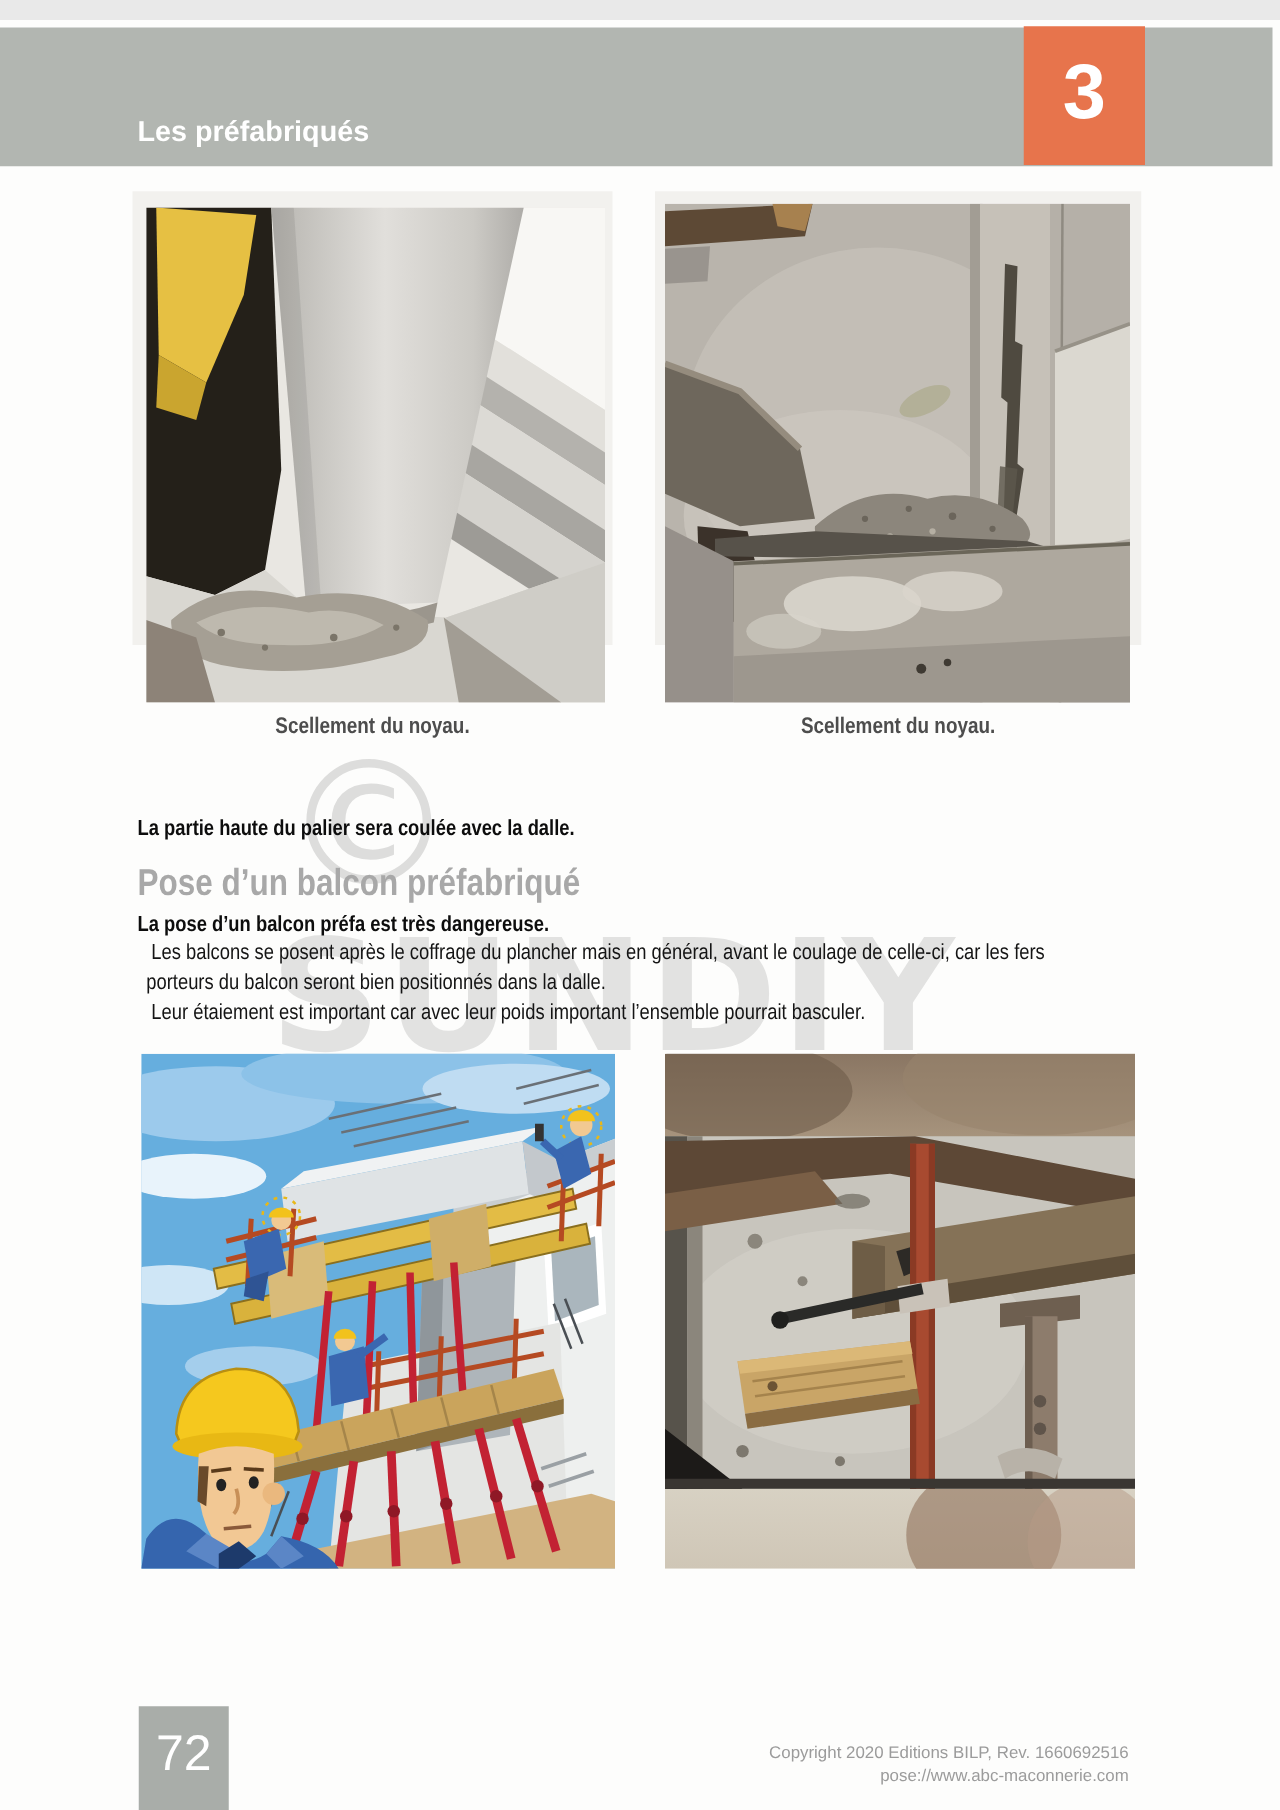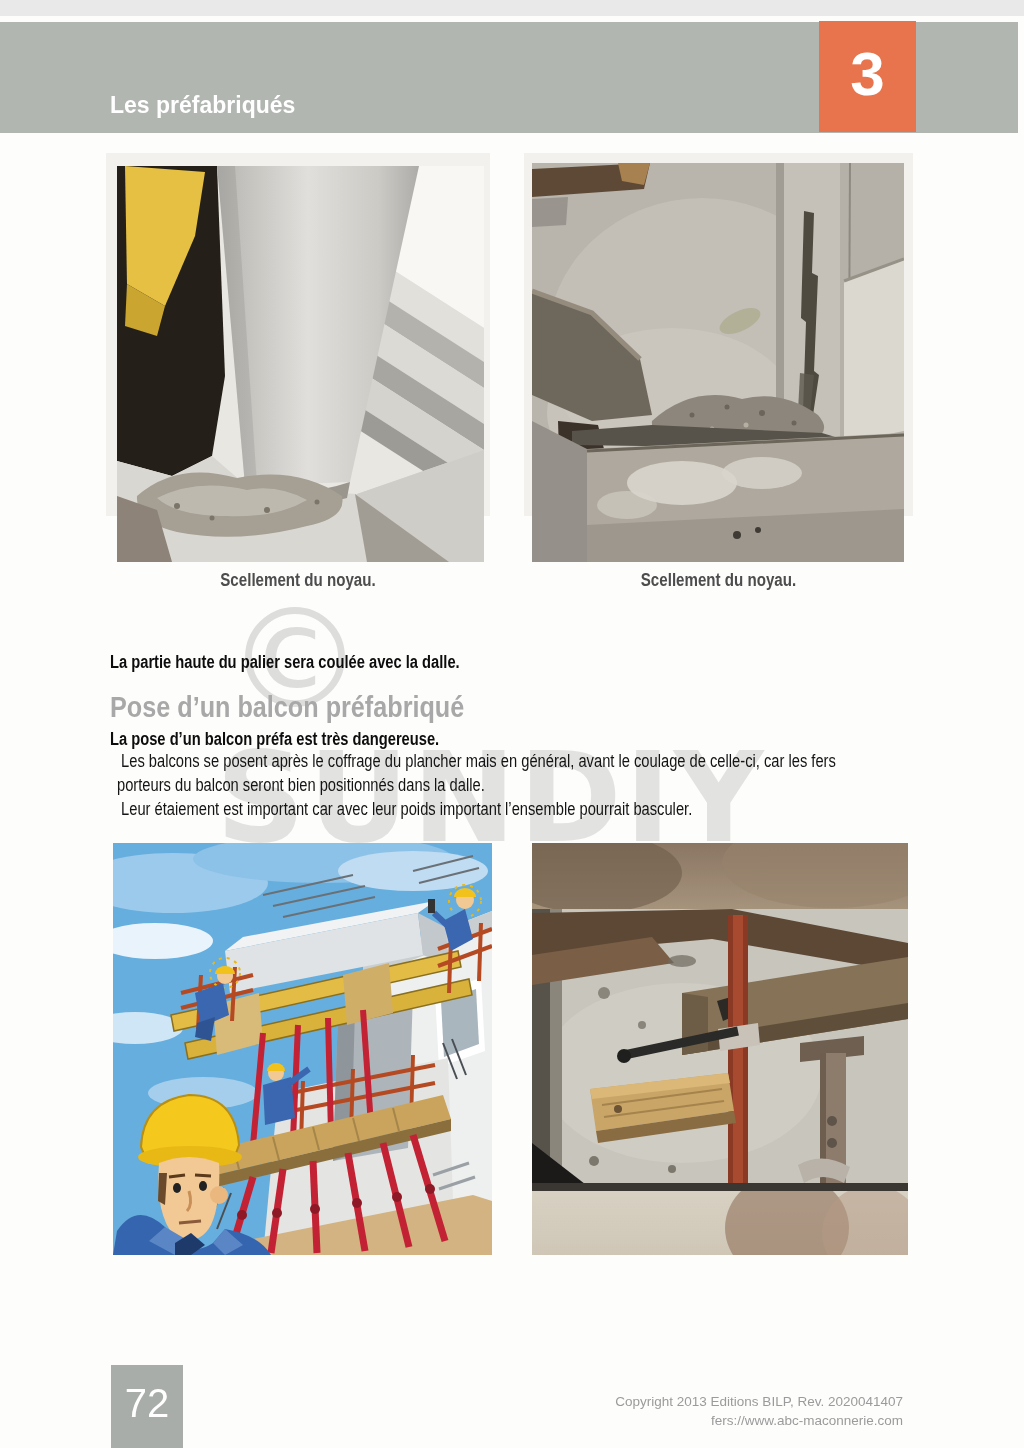--- a/index.html
+++ b/index.html
@@ -344,17 +344,17 @@
     <ellipse cx="150" cy="118" rx="14" ry="6" fill="#6e695f" opacity="0.7"></ellipse>
 
     <polygon points="0,300 62,348 0,348" fill="#1c1a18"></polygon>
     <rect y="340" width="376" height="8" fill="#3a3632"></rect>
   </svg>
 
   <div class="page-num-box">
     <span class="page-num">72</span>
   </div>
   <div class="copyright">
-    <div>Copyright 2013 Editions BILP, Rev. 2020041407</div>
-    <div>fers://www.abc-maconnerie.com</div>
+    <div>Copyright 2020 Editions BILP, Rev. 1660692516</div>
+    <div>pose://www.abc-maconnerie.com</div>
   </div>
 
 </div>
 
 </body></html>

